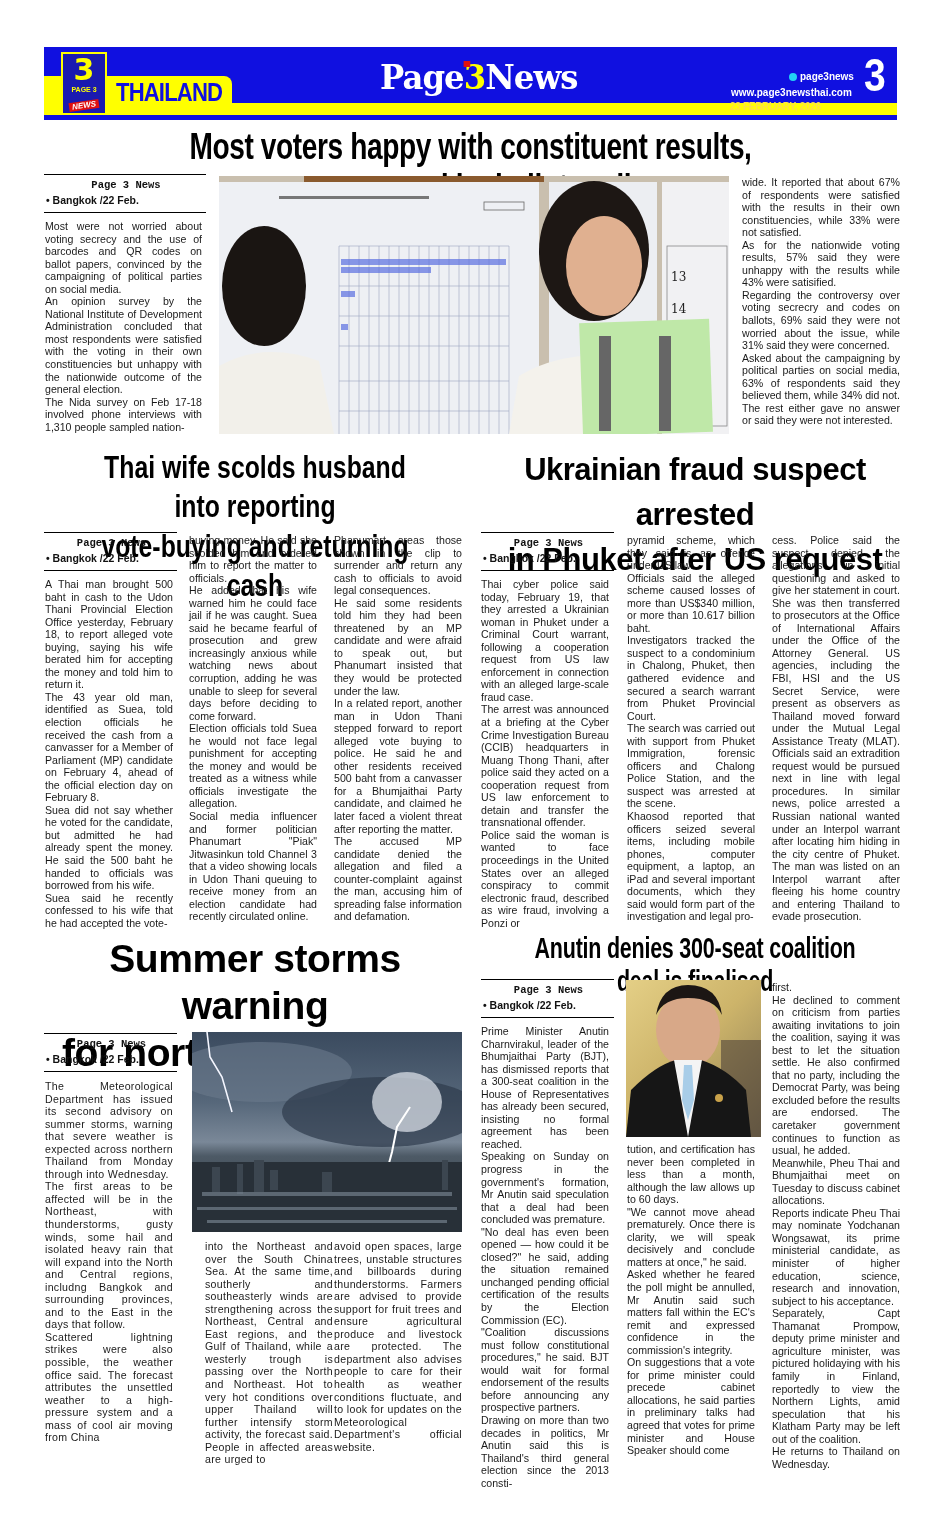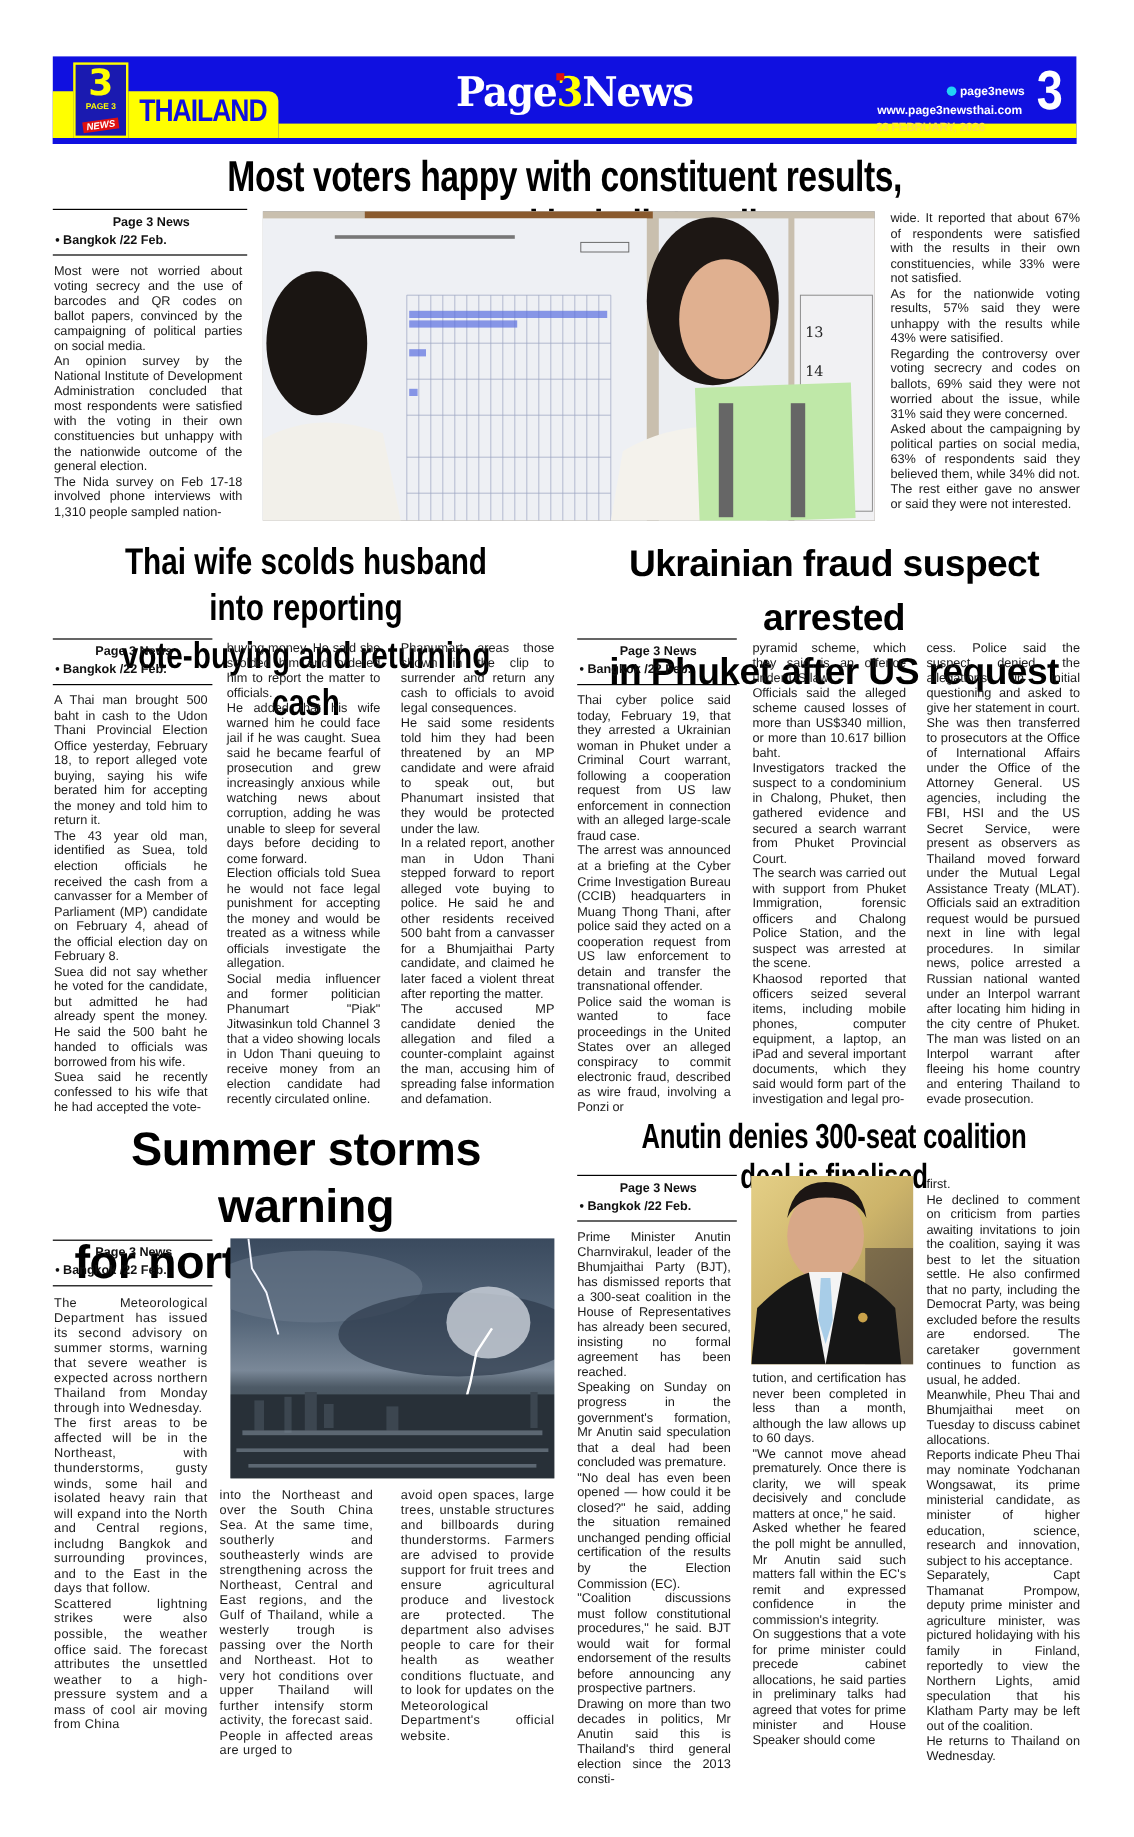--- a/index.html
+++ b/index.html
@@ -29,21 +29,21 @@
   .headline { position: absolute; font-family: "Liberation Sans", sans-serif; font-weight: bold; color: #000; text-align: center; line-height: 1.15; }
   .h-condensed { transform-origin: center top; }
   .h1 { left: 44px; top: 126px; width: 853px; font-size: 36px; transform: scaleX(0.78); letter-spacing: -0.5px; }
   .h2 { left: 40px; top: 448px; width: 430px; font-size: 31px; transform: scaleX(0.8); line-height: 1.27; }
   .h3 { left: 470px; top: 448px; width: 450px; font-family: Liberation Sans, sans-serif; font-size: 31px; line-height: 1.45; letter-spacing: -0.5px; }
   .h4 { left: 40px; top: 936px; width: 430px; font-size: 39px; line-height: 1.2; letter-spacing: -0.4px; text-align: center; }
   .h5 { left: 470px; top: 932px; width: 450px; font-size: 29px; transform: scaleX(0.74); letter-spacing: -0.3px; }
 
   
   .byline { position: absolute; width: 162px; border-top: 1.5px solid #000; border-bottom: 1.5px solid #000; font-size: 10.5px; font-weight: bold; padding: 3px 0 4px 2px; line-height: 15px; }
-  .byline .src { display: block; text-align: center; }
+  .byline .src { display: block; text-align: center; font-family: Liberation Mono, monospace; }
   .byline .loc { display: block; }
 
   
   .col { position: absolute; font-family: "Liberation Sans", sans-serif; font-size: 10.6px; line-height: 12.55px; text-align: justify; color: #1a1a1a; }
   .col p { margin: 0; }
 
   
   .photo { position: absolute; overflow: hidden; }
   .photo-ballot { left: 219px; top: 176px; width: 510px; height: 258px; background: #a3a3a3; }
   .photo-storm { left: 192px; top: 1032px; width: 270px; height: 200px; background: linear-gradient(180deg, #3a4a5e 0%, #56677a 35%, #7a8898 55%, #4d5a66 62%, #2f3840 100%); }
@@ -238,21 +238,21 @@
         <rect x="250" y="128" width="6" height="30"></rect>
     </g>
     <g fill="#8895a2" opacity="0.55">
       <rect x="10" y="160" width="250" height="4"></rect>
         <rect x="5" y="175" width="260" height="3"></rect>
       <rect x="15" y="188" width="240" height="3"></rect>
     </g>
   </svg>
 </div>
 
-<div class="col" style="left:183px; top:1240px; width:128px; letter-spacing:0.3px;">
+<div class="col" style="left:205px; top:1240px; width:128px; letter-spacing:0.3px;">
   <p>into the Northeast and over the South China Sea. At the same time, southerly and southeasterly winds are strengthening across the Northeast, Central and East regions, and the Gulf of Thailand, while a westerly trough is passing over the North and Northeast. Hot to very hot conditions over upper Thailand will further intensify storm activity, the forecast said. People in affected areas are urged to</p>
 </div>
 
 <div class="col" style="left:334px; top:1240px; width:128px; letter-spacing:0.3px;">
   <p>avoid open spaces, large trees, unstable structures and billboards during thunderstorms. Farmers are advised to provide support for fruit trees and ensure agricultural produce and livestock are protected. The department also advises people to care for their health as weather conditions fluctuate, and to look for updates on the Meteorological Department's official website.</p>
 </div>
 
 <div class="headline h5 h-condensed">Anutin denies 300-seat coalition deal is finalised</div>
 
 <div class="byline" style="left:481px; top:979px; width:133px;">

